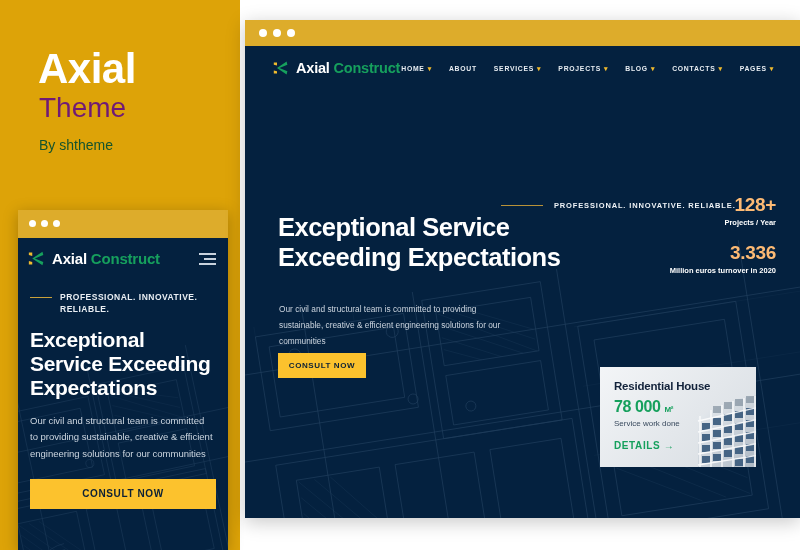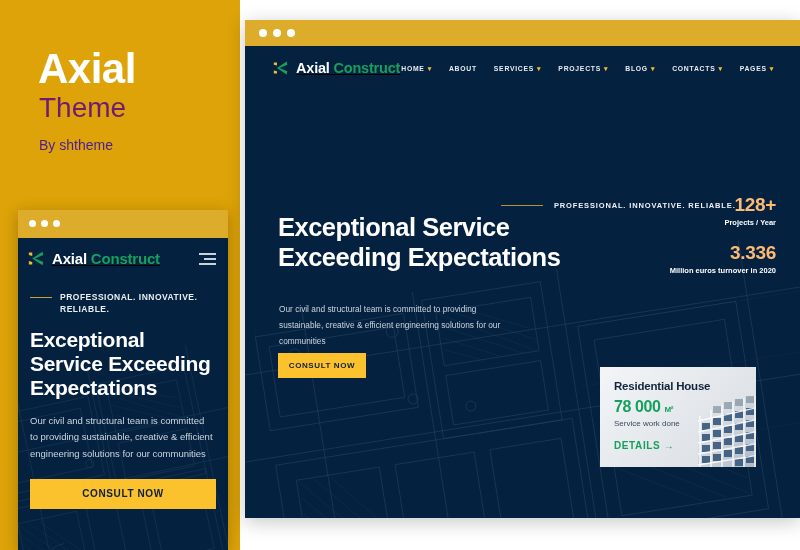--- a/index.html
+++ b/index.html
@@ -19,21 +19,21 @@
     position:absolute; left:38px; top:48px;
     font-size:42px; font-weight:bold; color:#ffffff; letter-spacing:-0.5px;
     line-height:1;
   }
   #theme-sub{
     position:absolute; left:39px; top:94px;
     font-size:28px; font-weight:300; color:#701a75; line-height:1;
   }
   #theme-author{
     position:absolute; left:39px; top:138px;
-    font-size:14px; font-weight:400; color:#4c1d95; line-height:1;
+    font-size:14px; font-weight:400; color:#14532d; line-height:1;
   }
 
   
   #mobile-mockup{
     position:absolute; left:18px; top:210px; width:210px; height:340px;
     background:#04213f;
     box-shadow:0 3px 14px rgba(0,0,0,.25);
     overflow:hidden;
   }
   #mobile-chrome{
@@ -45,21 +45,21 @@
 
   #mobile-body{ position:relative; height:312px; background:#04213f; overflow:hidden;}
   #mobile-blueprint{
     position:absolute; left:-40px; top:120px; width:320px; height:260px;
     opacity:.30; transform:rotate(-12deg);
   }
   #mobile-header{
     position:relative; display:flex; align-items:center; justify-content:space-between;
     padding:12px 12px 0 10px; z-index:3;
   }
-  .logo-row{ display:flex; align-items:center; gap:7px;text-decoration:underline; }
+  .logo-row{ display:flex; align-items:center; gap:7px; }
   .logo-txt{ font-size:15px; font-weight:bold; letter-spacing:-0.2px; }
   .logo-axial{ color:#ffffff; }
   .logo-construct{ color:#16a05d; }
   #hamburger{ display:flex; flex-direction:column; gap:3px; align-items:flex-end; cursor:pointer;}
   #hamburger i{ display:block; height:2px; background:#c8d2dd; }
   #hamburger i:nth-child(1){ width:17px;}
   #hamburger i:nth-child(2){ width:12px; align-self:flex-end;}
   #hamburger i:nth-child(3){ width:17px;}
 
   #mobile-tagline{

